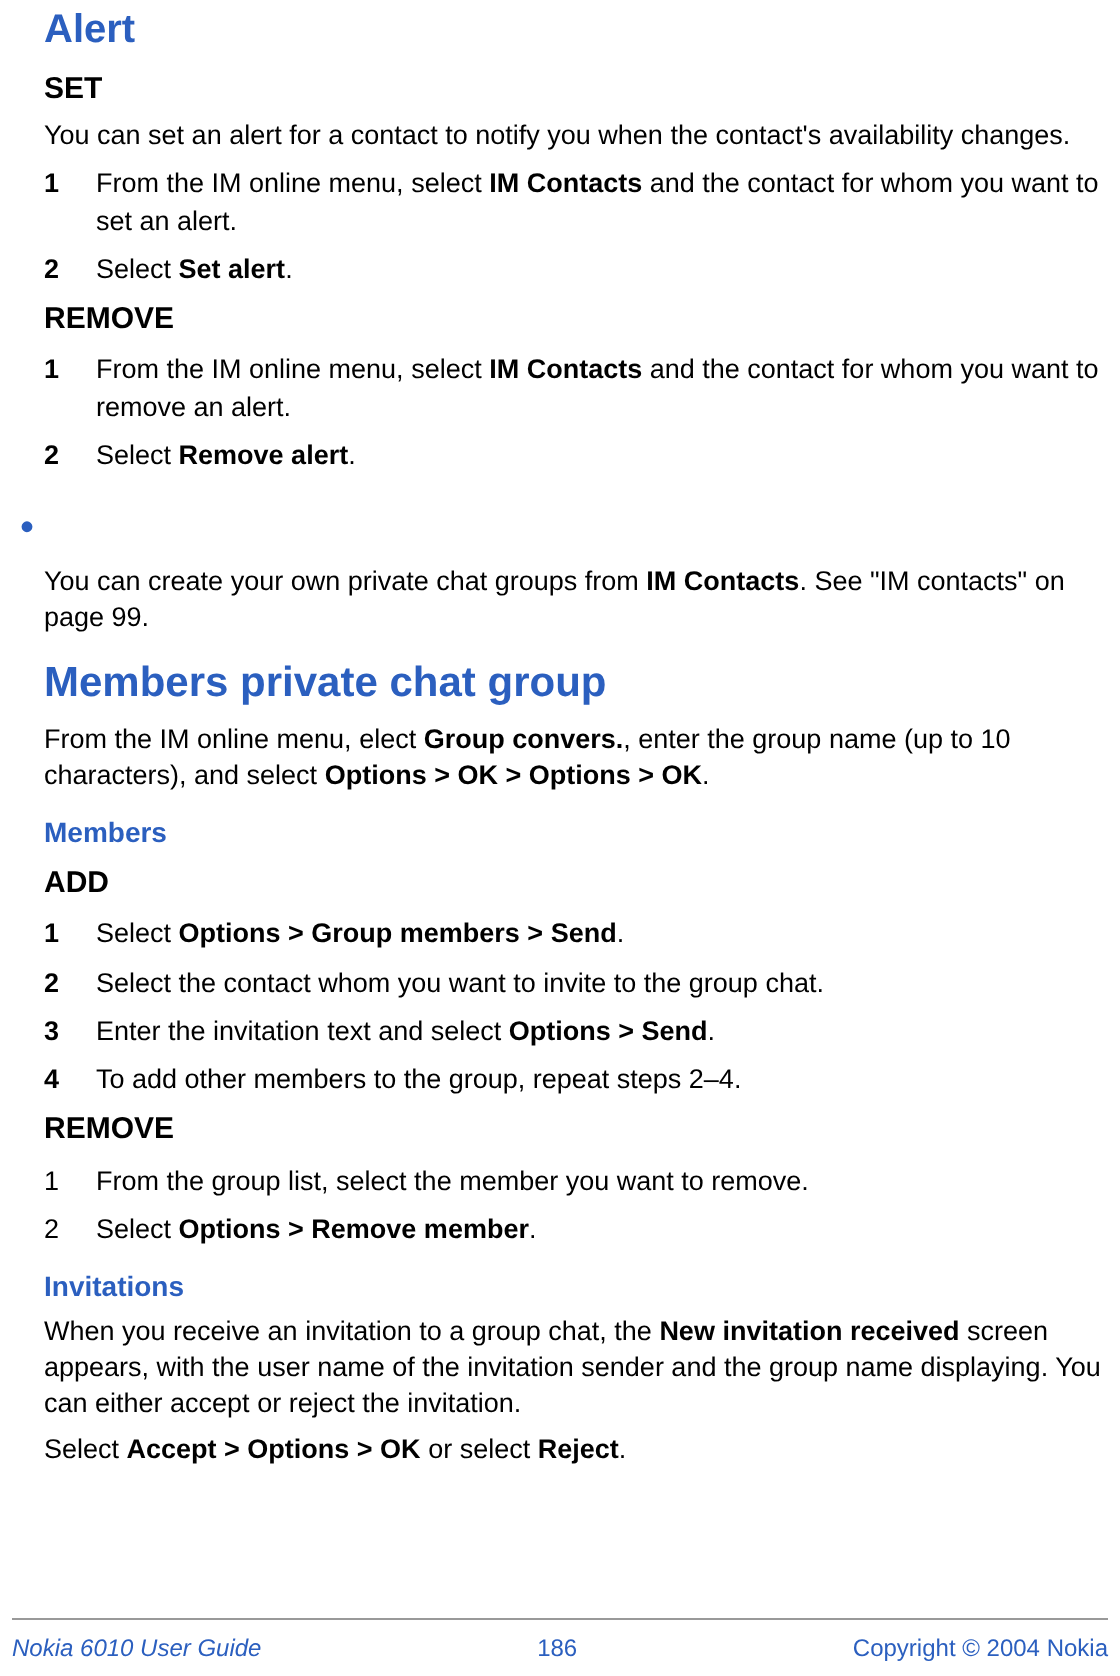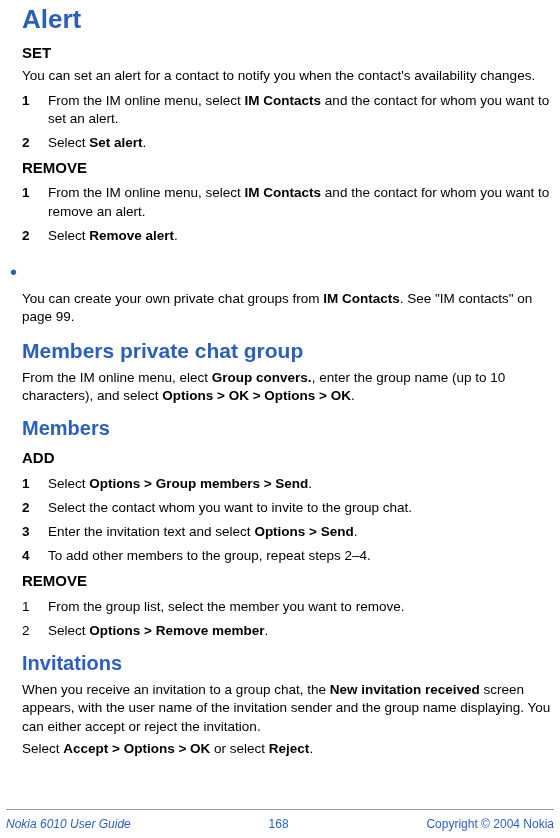--- a/index.html
+++ b/index.html
@@ -10,21 +10,21 @@
     font-family: "Trebuchet MS", "Lucida Grande", Arial, sans-serif;
     color: #000;
     font-size: 13.5px;
     line-height: 1.35;
     position: relative;
     padding: 0 8px 0 22px;
   }
   .h-alert {
     color: #2b5fbf;
     font-weight: bold;
-    font-size: 26px;
+    font-size: 20px;
     margin-top: 2px;
   }
   .h-set, .h-remove, .h-add {
     color: #000;
     font-weight: bold;
     font-size: 15px;
     margin-top: 6px;
   }
   .para {
     margin-top: 4px;
@@ -66,21 +66,21 @@
   }
   .h-create {
     color: #2b5fbf;
     font-weight: bold;
     font-size: 21px;
     margin-top: 10px;
   }
   .h-members, .h-invitations {
     color: #2b5fbf;
     font-weight: bold;
-    font-size: 20px;
+    font-size: 14px;
     margin-top: 10px;
   }
   .footer {
     position: absolute;
     bottom: 6px;
     left: 0;
     right: 0;
     display: flex;
     justify-content: space-between;
     align-items: flex-start;
@@ -190,15 +190,15 @@
 <div class="para">
   <span>When you receive an invitation to a group chat, the </span><span class="bold">New invitation received</span><span> screen appears, with the user name of the invitation sender and the group name displaying. You can either accept or reject the invitation.</span>
 </div>
 <div class="para">
   <span>Select </span><span class="bold">Accept &gt; Options &gt; OK</span><span> or select </span><span class="bold">Reject</span><span>.</span>
 </div>
 
 <div class="footer-rule"></div>
 <div class="footer">
   <span>Nokia 6010 User Guide</span>
-  <span class="center">168</span>
+  <span class="center">186</span>
   <span class="right">Copyright © 2004 Nokia</span>
 </div>
 
 </body></html>

